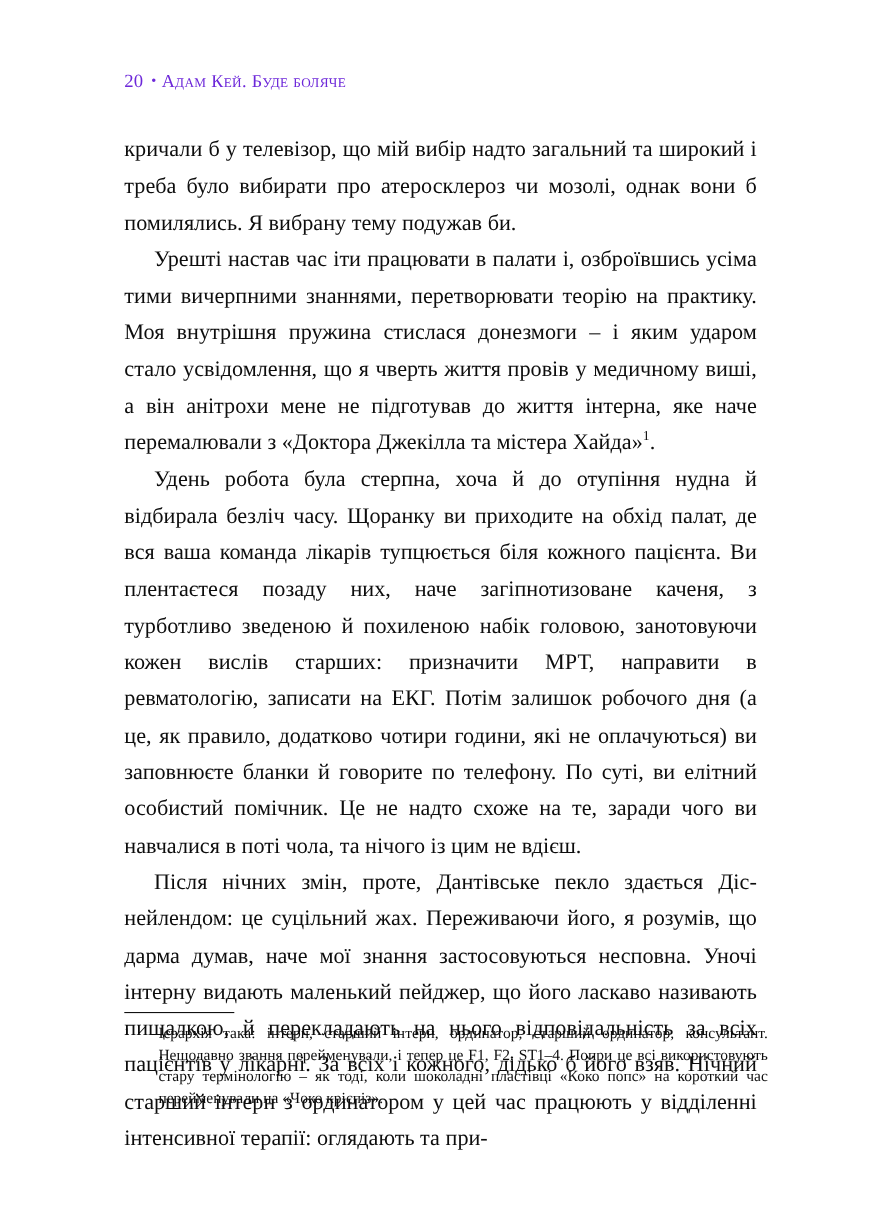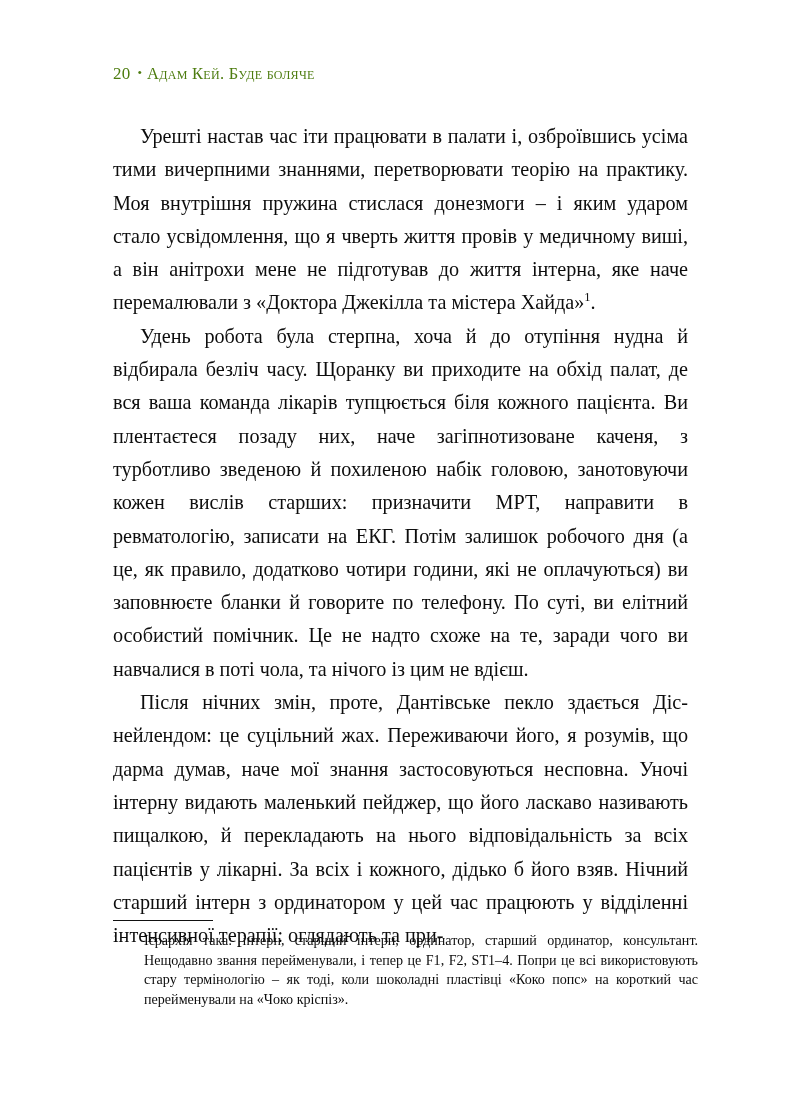--- a/index.html
+++ b/index.html
@@ -21,21 +21,21 @@
   }
 
   
   .running-head {
     position: absolute;
     left: 113px;
     top: 64px;
     width: 575px;
     font-size: 14.5px;
     line-height: 1.2;
-    color: #4d7c0f;
+    color: #6d28d9;
     white-space: nowrap;
   }
   .running-head .folio {
     font-size: 17px;
     letter-spacing: 0.2px;
   }
   .running-head .sep {
     font-size: 13px;
     padding: 0 5px 0 7px;
     position: relative;
@@ -112,20 +112,21 @@
 <body>
 
 <div class="page">
 
   <div class="running-head">
     <span class="folio">20</span><span class="sep">•</span><span class="title">Адам Кей. Буде боляче</span>
   </div>
 
   <div class="textblock">
 
+    <p class="para"><span>кричали б у телевізор, що мій вибір надто загальний та ши­рокий і треба було вибирати про атеросклероз чи мозолі, однак вони б помилялись. Я вибрану тему подужав би.</span></p>
 
     <p class="para indented"><span>Урешті настав час іти працювати в палати і, озброївшись усіма тими вичерпними знаннями, перетворювати теорію на практику. Моя внутрішня пружина стислася донезмоги – і яким ударом стало усвідомлення, що я чверть життя провів у медичному виші, а він анітрохи мене не підготував до жит­тя інтерна, яке наче перемалювали з «Доктора Джекілла та містера Хайда»</span><sup class="fnref">1</sup><span>.</span></p>
 
     <p class="para indented"><span>Удень робота була стерпна, хоча й до отупіння нудна й відбирала безліч часу. Щоранку ви приходите на обхід палат, де вся ваша команда лікарів тупцюється біля кожно­го пацієнта. Ви плентаєтеся позаду них, наче загіпнотизо­ване каченя, з турботливо зведеною й похиленою набік голо­вою, занотовуючи кожен вислів старших: призначити МРТ, направити в ревматологію, записати на ЕКГ. Потім залишок робочого дня (а це, як правило, додатково чотири години, які не оплачуються) ви заповнюєте бланки й говорите по теле­фону. По суті, ви елітний особистий помічник. Це не надто схоже на те, заради чого ви навчалися в поті чола, та нічого із цим не вдієш.</span></p>
 
     <p class="para indented"><span>Після нічних змін, проте, Дантівське пекло здається Діс­нейлендом: це суцільний жах. Переживаючи його, я розумів, що дарма думав, наче мої знання застосовуються несповна. Уночі інтерну видають маленький пейджер, що його ласкаво називають пищалкою, й перекладають на нього відповідаль­ність за всіх пацієнтів у лікарні. За всіх і кожного, дідько б його взяв. Нічний старший інтерн з ординатором у цей час працюють у відділенні інтенсивної терапії: оглядають та при-</span></p>
 
   </div>
 
   <div class="footnote-area">

